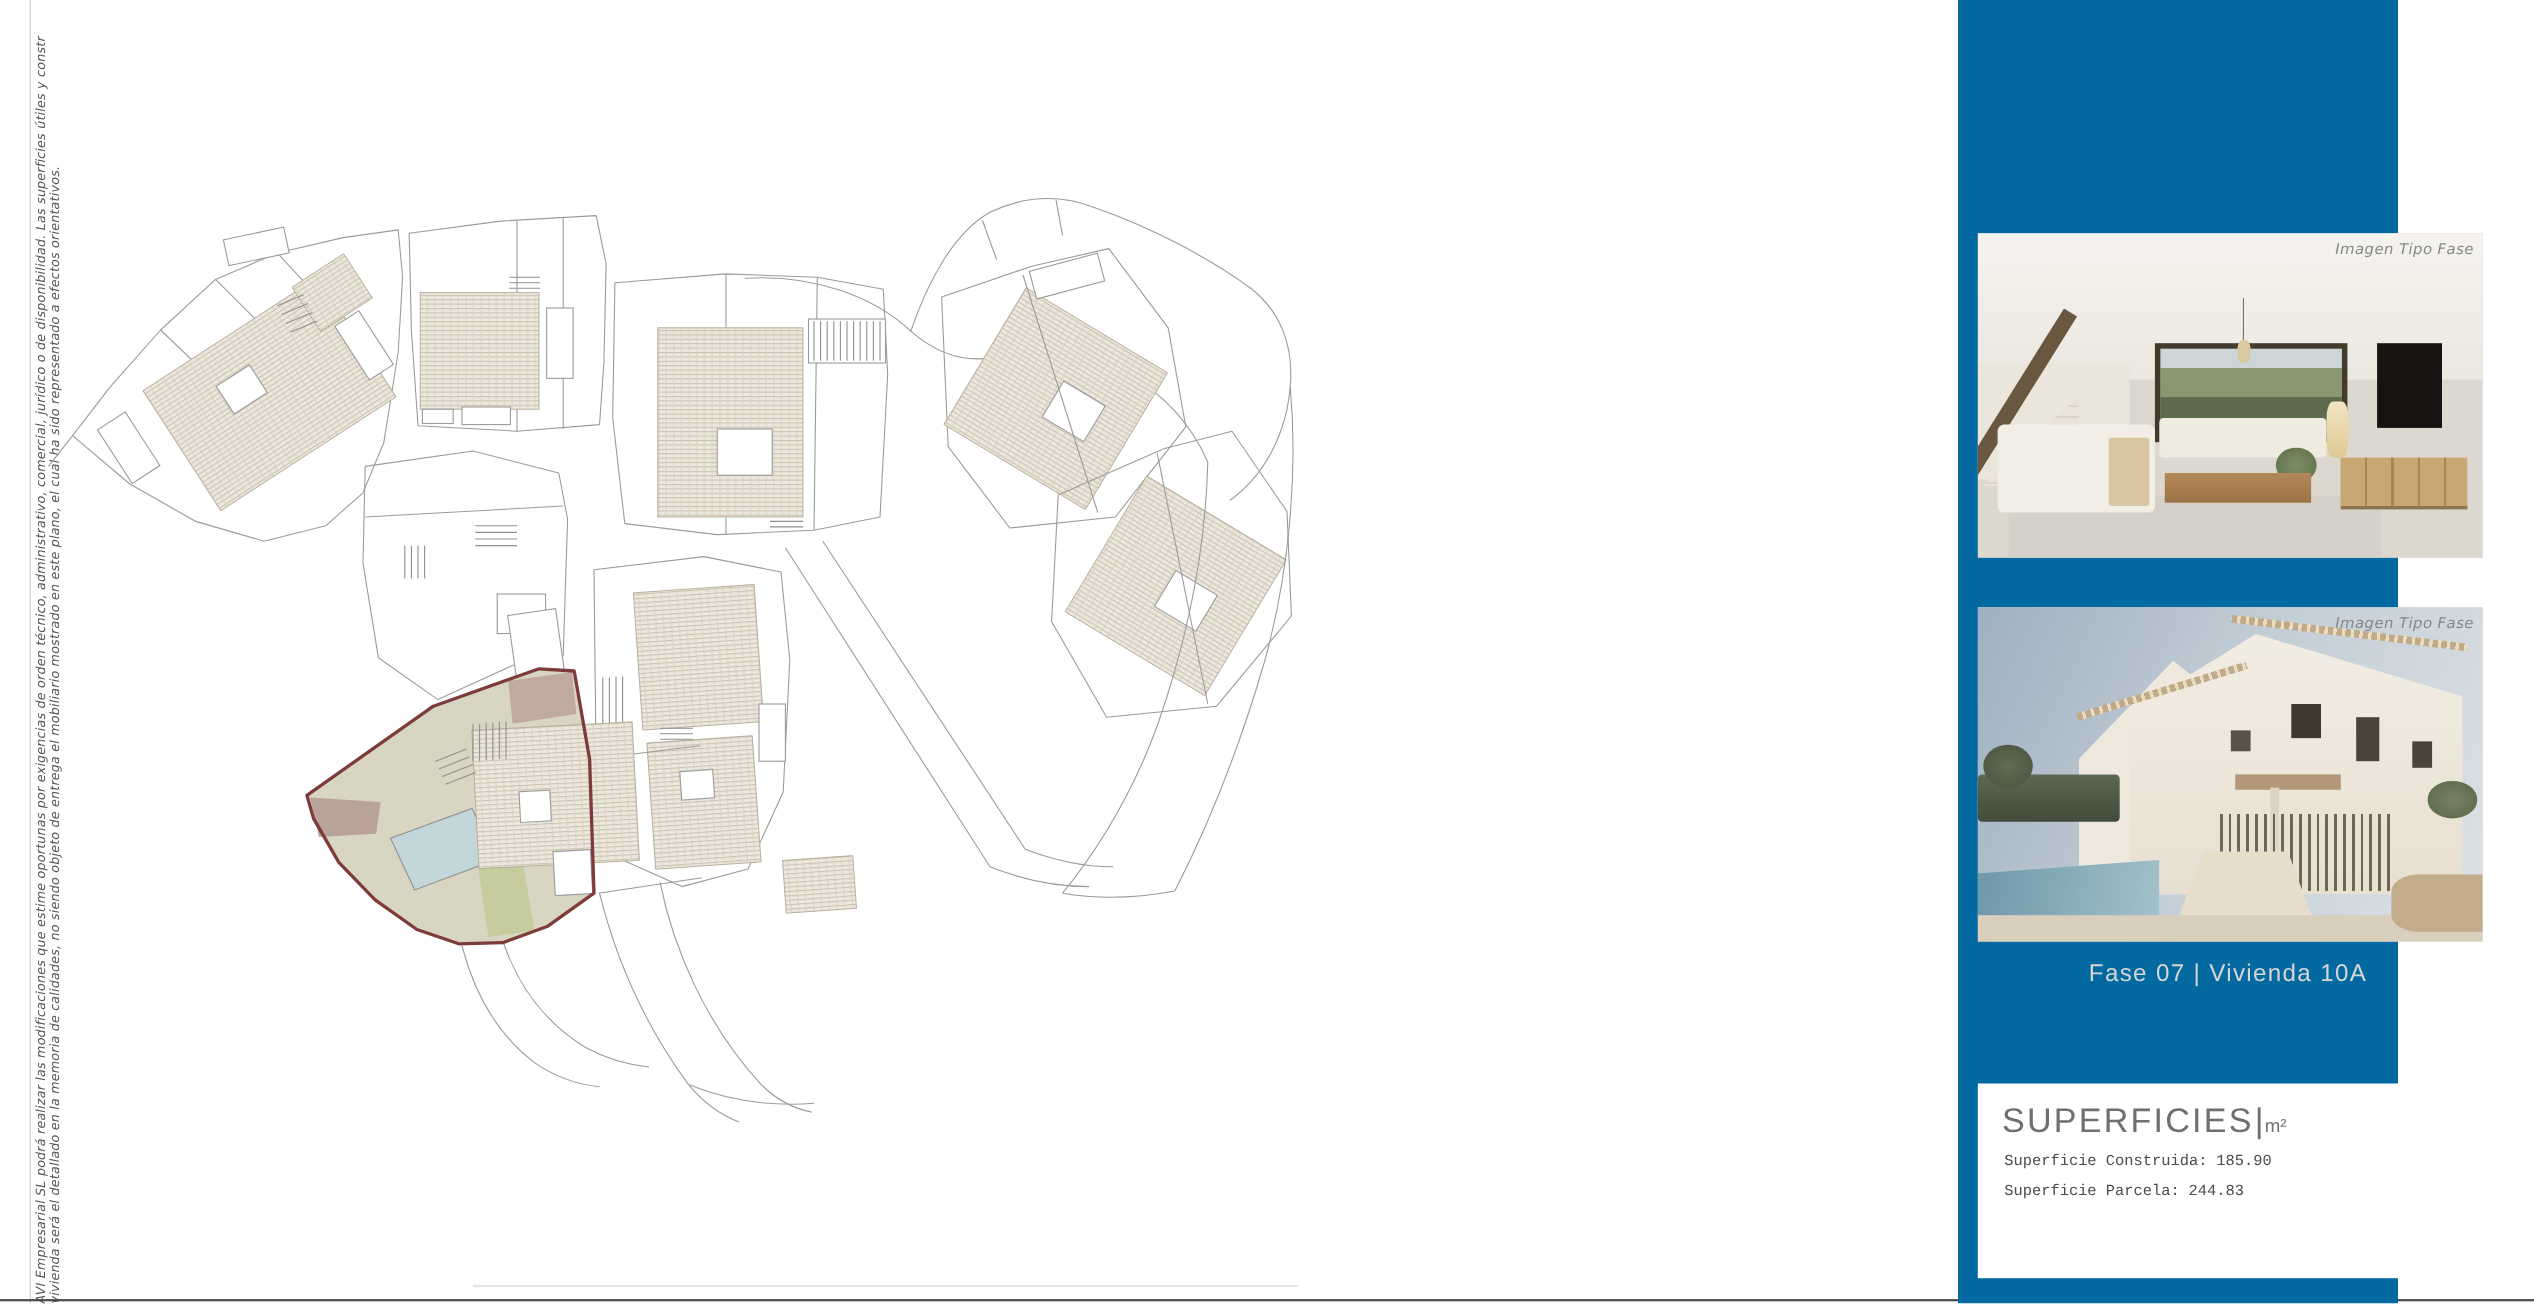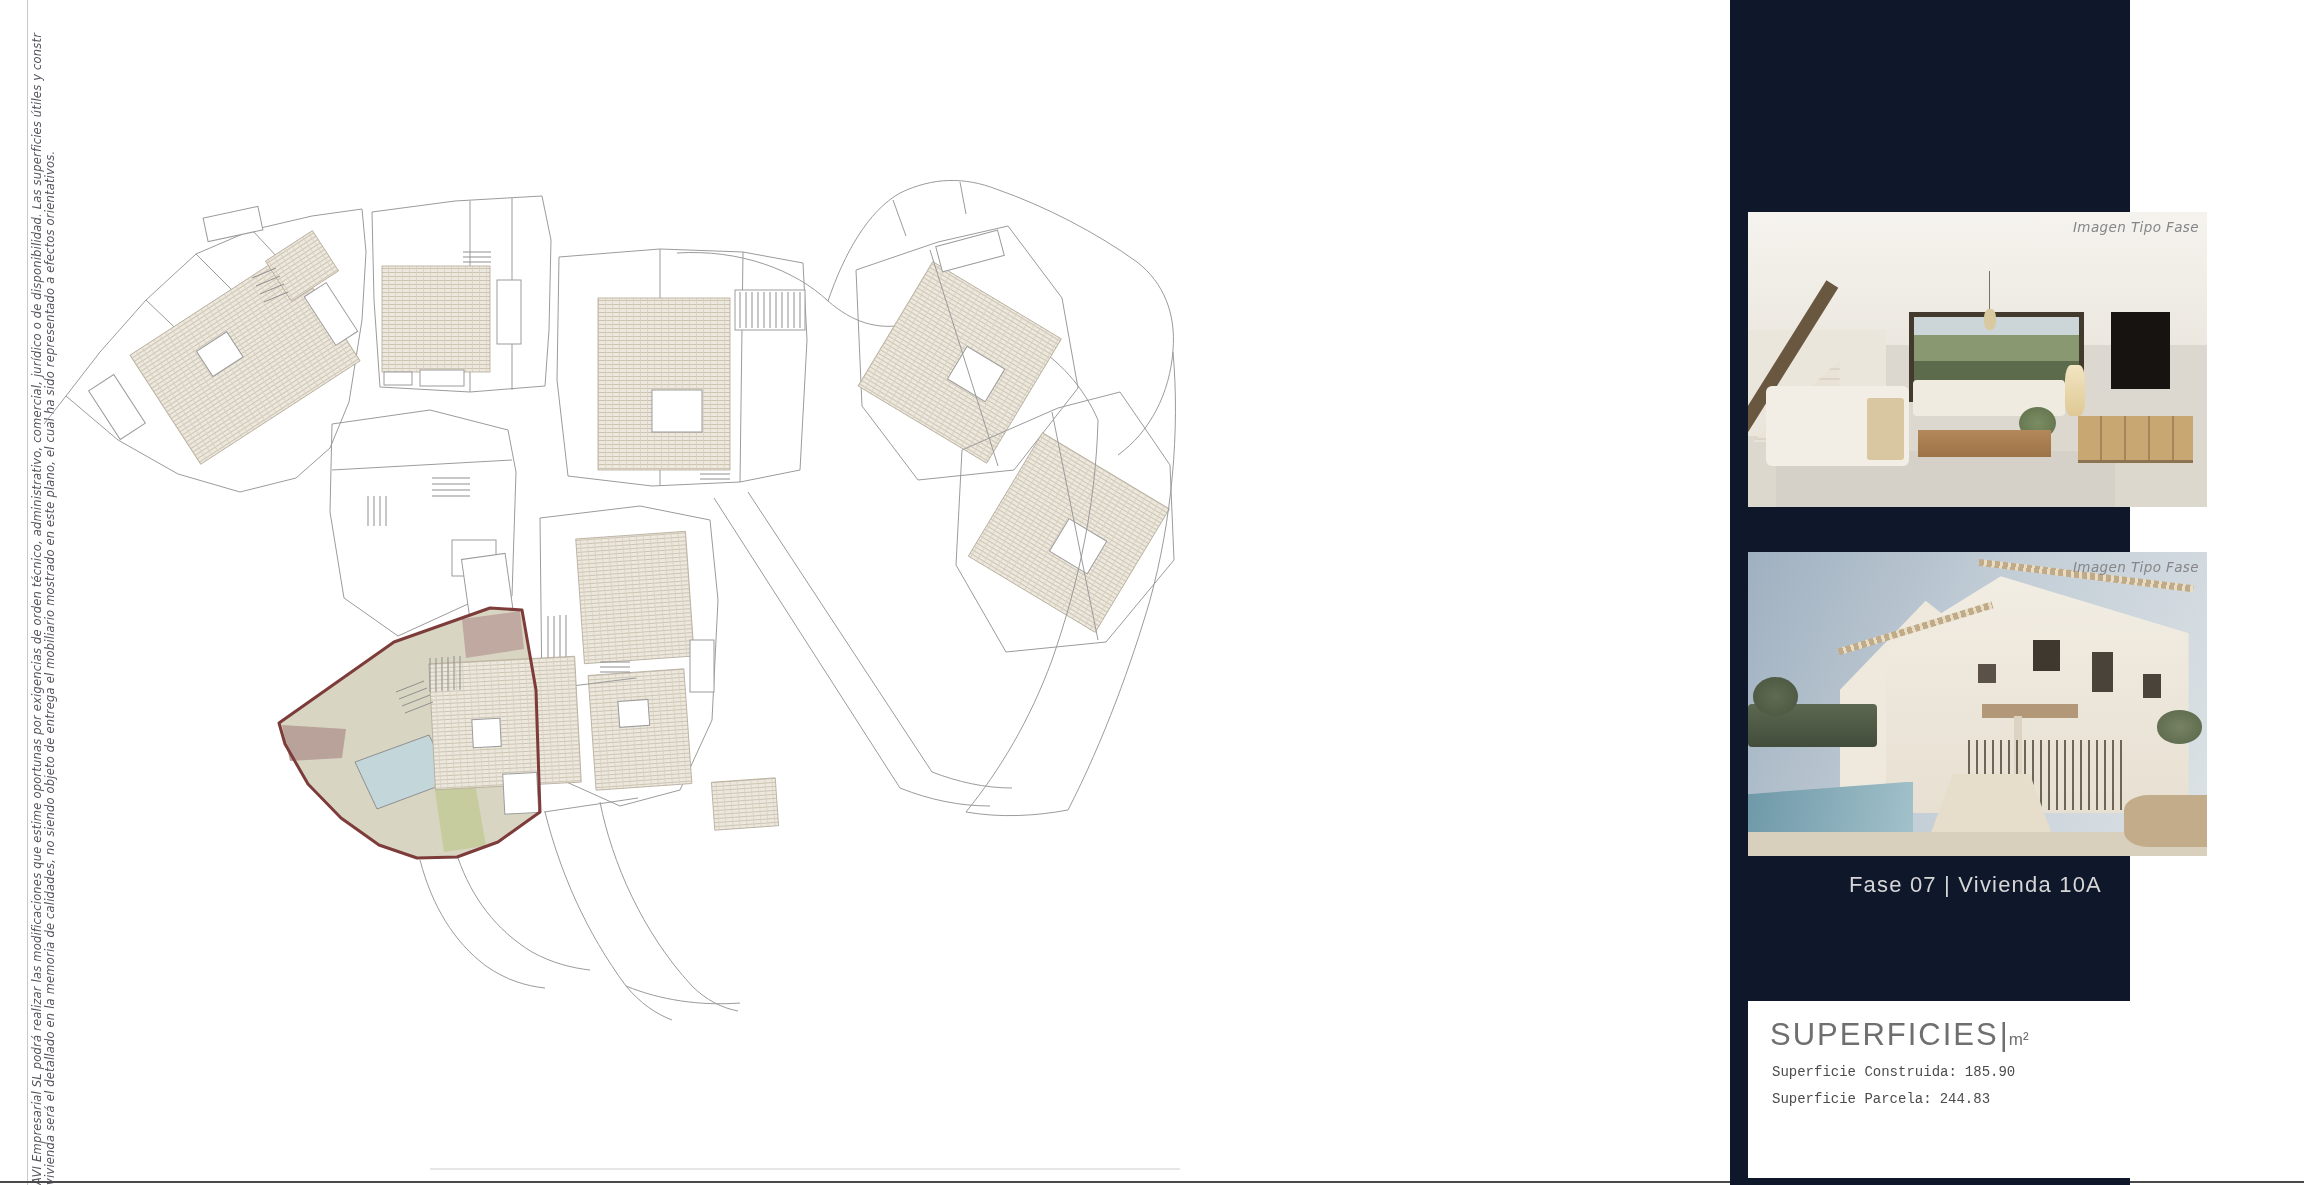--- a/index.html
+++ b/index.html
@@ -18,32 +18,32 @@
   }
   
   .plan-svg{position:absolute;left:0;top:0;}
   .ln{fill:none;stroke:#9b9b9b;stroke-width:1;stroke-linejoin:round;}
   .lnf{fill:#ffffff;stroke:#9b9b9b;stroke-width:1;}
   .roof{fill:url(#hatch);stroke:#b3a896;stroke-width:.8;}
   .stairs{stroke:#8f8f8f;stroke-width:1;fill:none;}
   .faint-fold{position:absolute;left:430px;top:1168px;width:750px;height:2px;background:#e6e6e6;}
   .bottom-line{position:absolute;left:0;top:1181px;width:2304px;height:2px;background:#4a4a4a;}
   
-  .sidebar{position:absolute;left:1730px;top:0;width:400px;height:1185px;background:#0f172a;}
+  .sidebar{position:absolute;left:1780px;top:0;width:400px;height:1185px;background:#0369a1;}
   .thumb{position:absolute;left:18px;width:459px;overflow:hidden;background:#dcd8d0;}
   .thumb .layer{position:absolute;}
   .thumb-label{
     position:absolute;top:7px;right:8px;font-family:"DejaVu Sans",sans-serif;
     font-style:italic;font-size:13.5px;color:#86868a;letter-spacing:.4px;z-index:30;
   }
   .caption{
     position:absolute;right:28px;top:872px;font-size:22px;color:#d6d6d6;
     letter-spacing:1.2px;font-family:"Liberation Sans",sans-serif;
   }
-  .supbox{position:absolute;left:18px;top:985px;width:464px;height:177px;background:#ffffff;margin-top:16px;}
+  .supbox{position:absolute;left:18px;top:985px;width:464px;height:177px;background:#ffffff;}
   .supbox .title-row{margin:16px 0 6px 22px;color:#6f6f6f;}
   .sup-title{font-size:31px;letter-spacing:2px;}
   .sup-pipe{font-size:31px;font-weight:300;margin-left:1px;}
   .sup-unit{font-size:17px;margin-left:1px;}
   .sup-row{margin-left:24px;font-size:14px;line-height:27px;color:#4c4c4c;font-family:Liberation Mono, monospace;}
   .sup-row .val{margin-left:8px;}
   
   .i-ceil{left:0;top:0;width:100%;height:45%;background:linear-gradient(#f5f3ee,#ece8e0);}
   .i-floor{left:0;bottom:0;width:100%;height:24%;background:#ddd8ce;}
   .i-rug{left:6%;bottom:0;width:74%;height:19%;background:#d6d1c8;}

